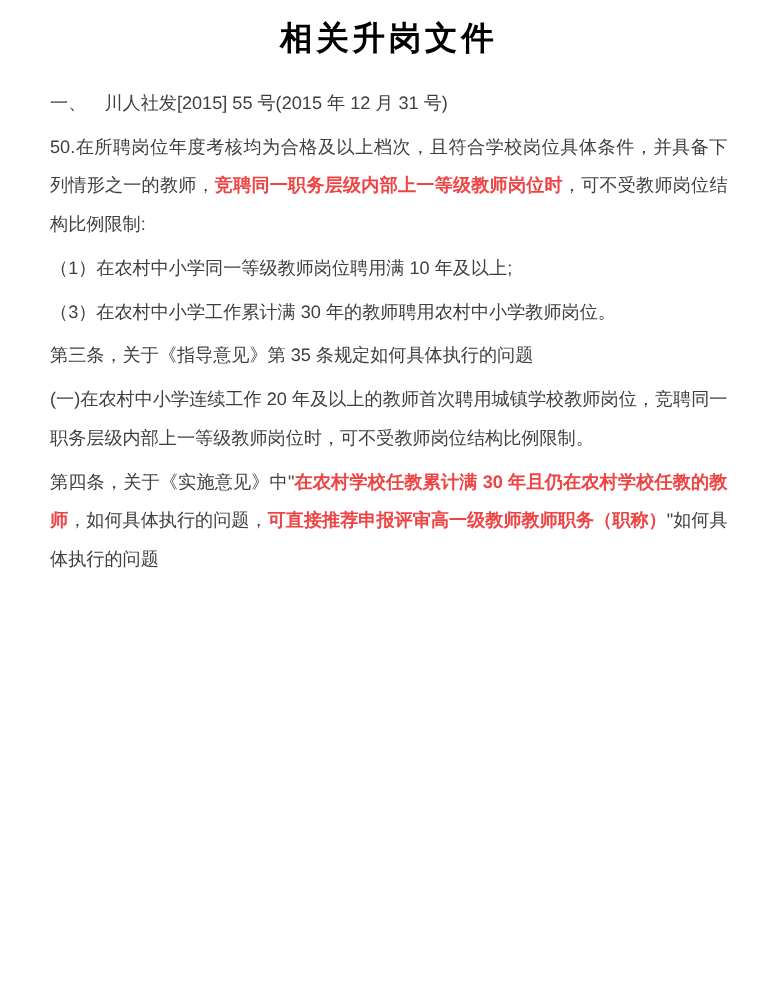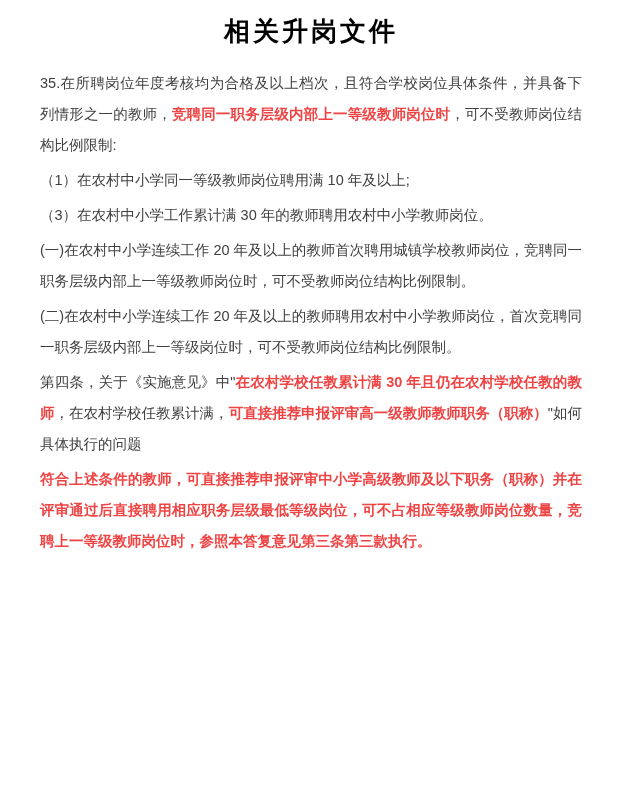--- a/index.html
+++ b/index.html
@@ -43,32 +43,32 @@
     color: #ef4444;
   }
 </style>
 </head>
 <body>
 
 <div class="page">
 
   <h1 class="doc-title">相关升岗文件</h1>
 
+  <p class="para"><span class="r">一、　川人社发[2015] 55 号(2015 年 12 月 31 号)</span></p>
 
-  <p class="para"><span class="r">35.在所聘岗位年度考核均为合格及以上档次，且符合学校岗位具体条件，并具备下列情形之一的教师，</span><span class="b">竞聘同一职务层级内部上一等级教师岗位时</span><span class="r">，可不受教师岗位结构比例限制:</span></p>
+  <p class="para"><span class="r">50.在所聘岗位年度考核均为合格及以上档次，且符合学校岗位具体条件，并具备下列情形之一的教师，</span><span class="b">竞聘同一职务层级内部上一等级教师岗位时</span><span class="r">，可不受教师岗位结构比例限制:</span></p>
 
   <p class="para"><span class="r">（1）在农村中小学同一等级教师岗位聘用满 10 年及以上;</span></p>
 
 
   <p class="para"><span class="r">（3）在农村中小学工作累计满 30 年的教师聘用农村中小学教师岗位。</span></p>
 
 
+  <p class="para"><span class="r">第三条，关于《指导意见》第 35 条规定如何具体执行的问题</span></p>
 
   <p class="para"><span class="r">(一)在农村中小学连续工作 20 年及以上的教师首次聘用城镇学校教师岗位，竞聘同一职务层级内部上一等级教师岗位时，可不受教师岗位结构比例限制。</span></p>
 
-  <p class="para"><span class="r">(二)在农村中小学连续工作 20 年及以上的教师聘用农村中小学教师岗位，首次竞聘同一职务层级内部上一等级岗位时，可不受教师岗位结构比例限制。</span></p>
 
 
-  <p class="para"><span class="r">第四条，关于《实施意见》中"</span><span class="b">在农村学校任教累计满 30 年且仍在农村学校任教的教师</span><span class="r">，在农村学校任教累计满，</span><span class="b">可直接推荐申报评审高一级教师教师职务（职称）</span><span class="r">"如何具体执行的问题</span></p>
+  <p class="para"><span class="r">第四条，关于《实施意见》中"</span><span class="b">在农村学校任教累计满 30 年且仍在农村学校任教的教师</span><span class="r">，如何具体执行的问题，</span><span class="b">可直接推荐申报评审高一级教师教师职务（职称）</span><span class="r">"如何具体执行的问题</span></p>
 
-  <p class="para"><span class="b">符合上述条件的教师，可直接推荐申报评审中小学高级教师及以下职务（职称）并在评审通过后直接聘用相应职务层级最低等级岗位，可不占相应等级教师岗位数量，竞聘上一等级教师岗位时，参照本答复意见第三条第三款执行。</span></p>
 
 </div>
 
 </body></html>

